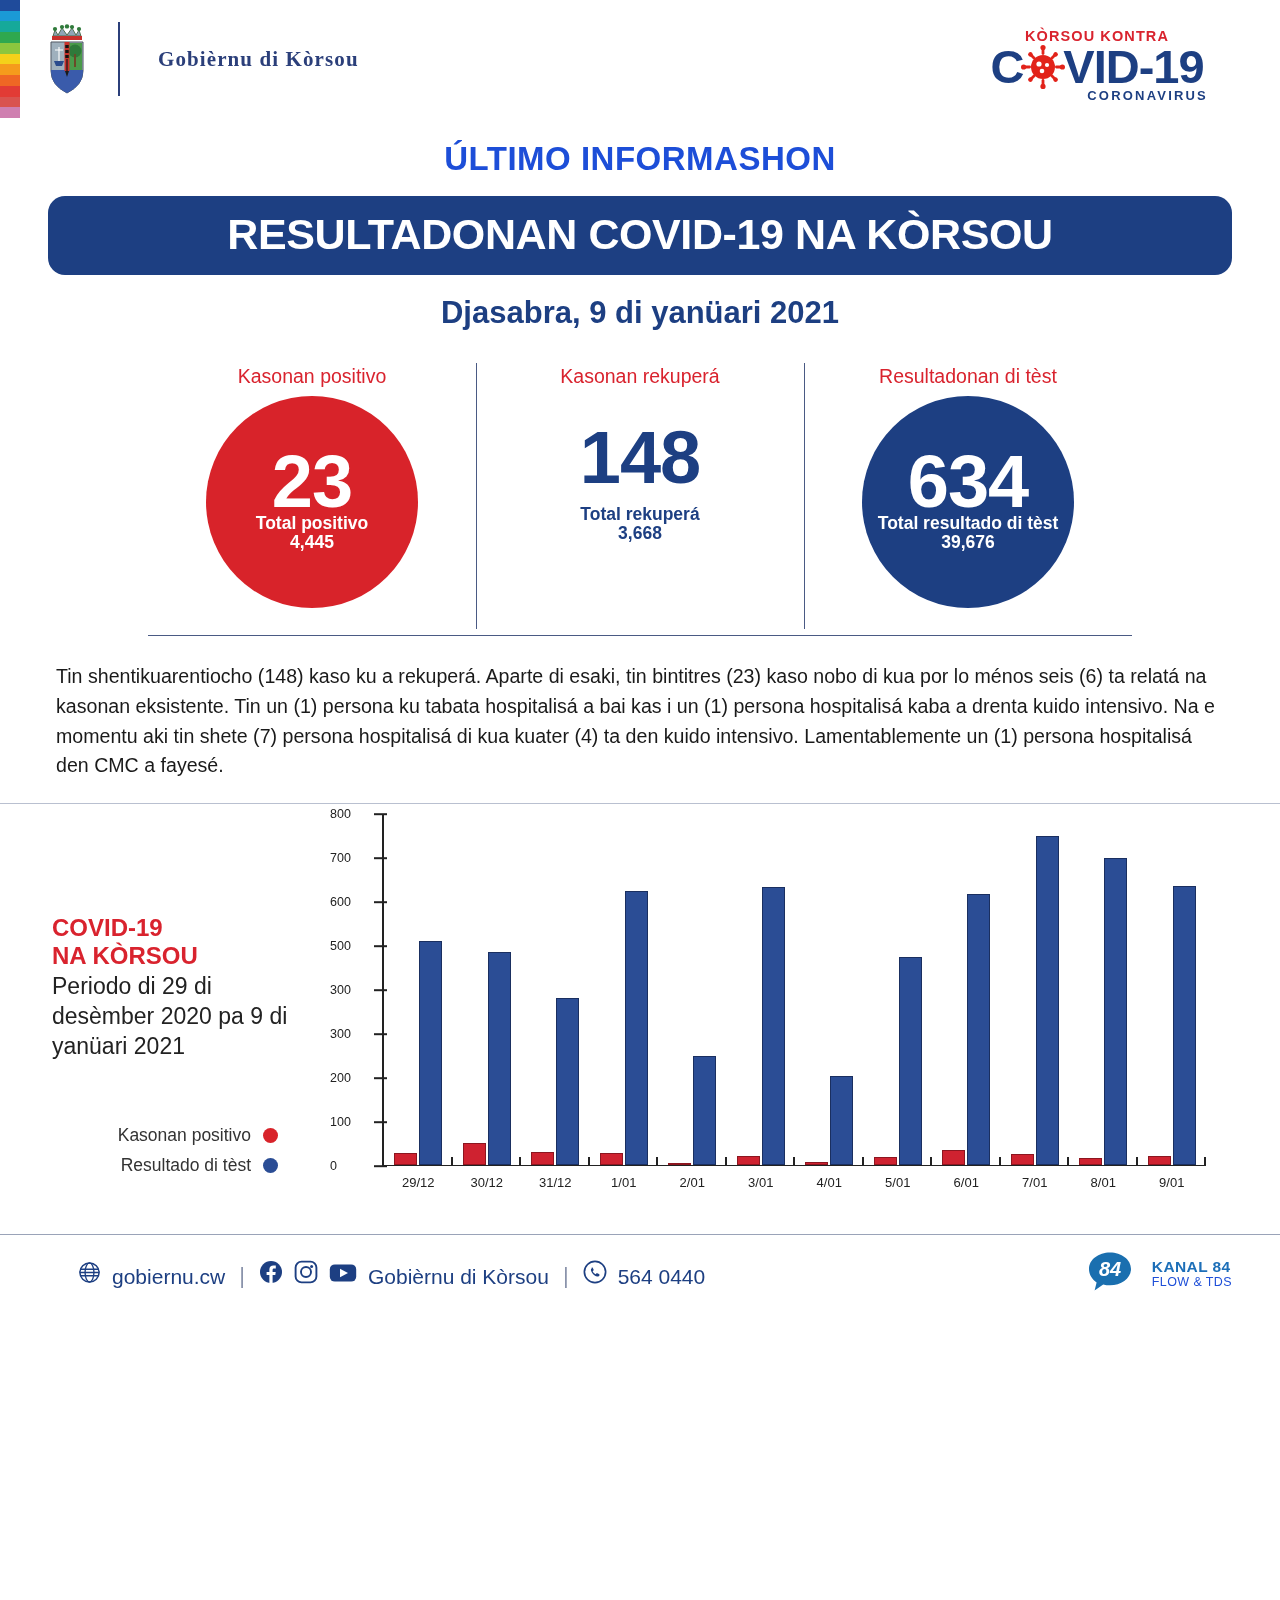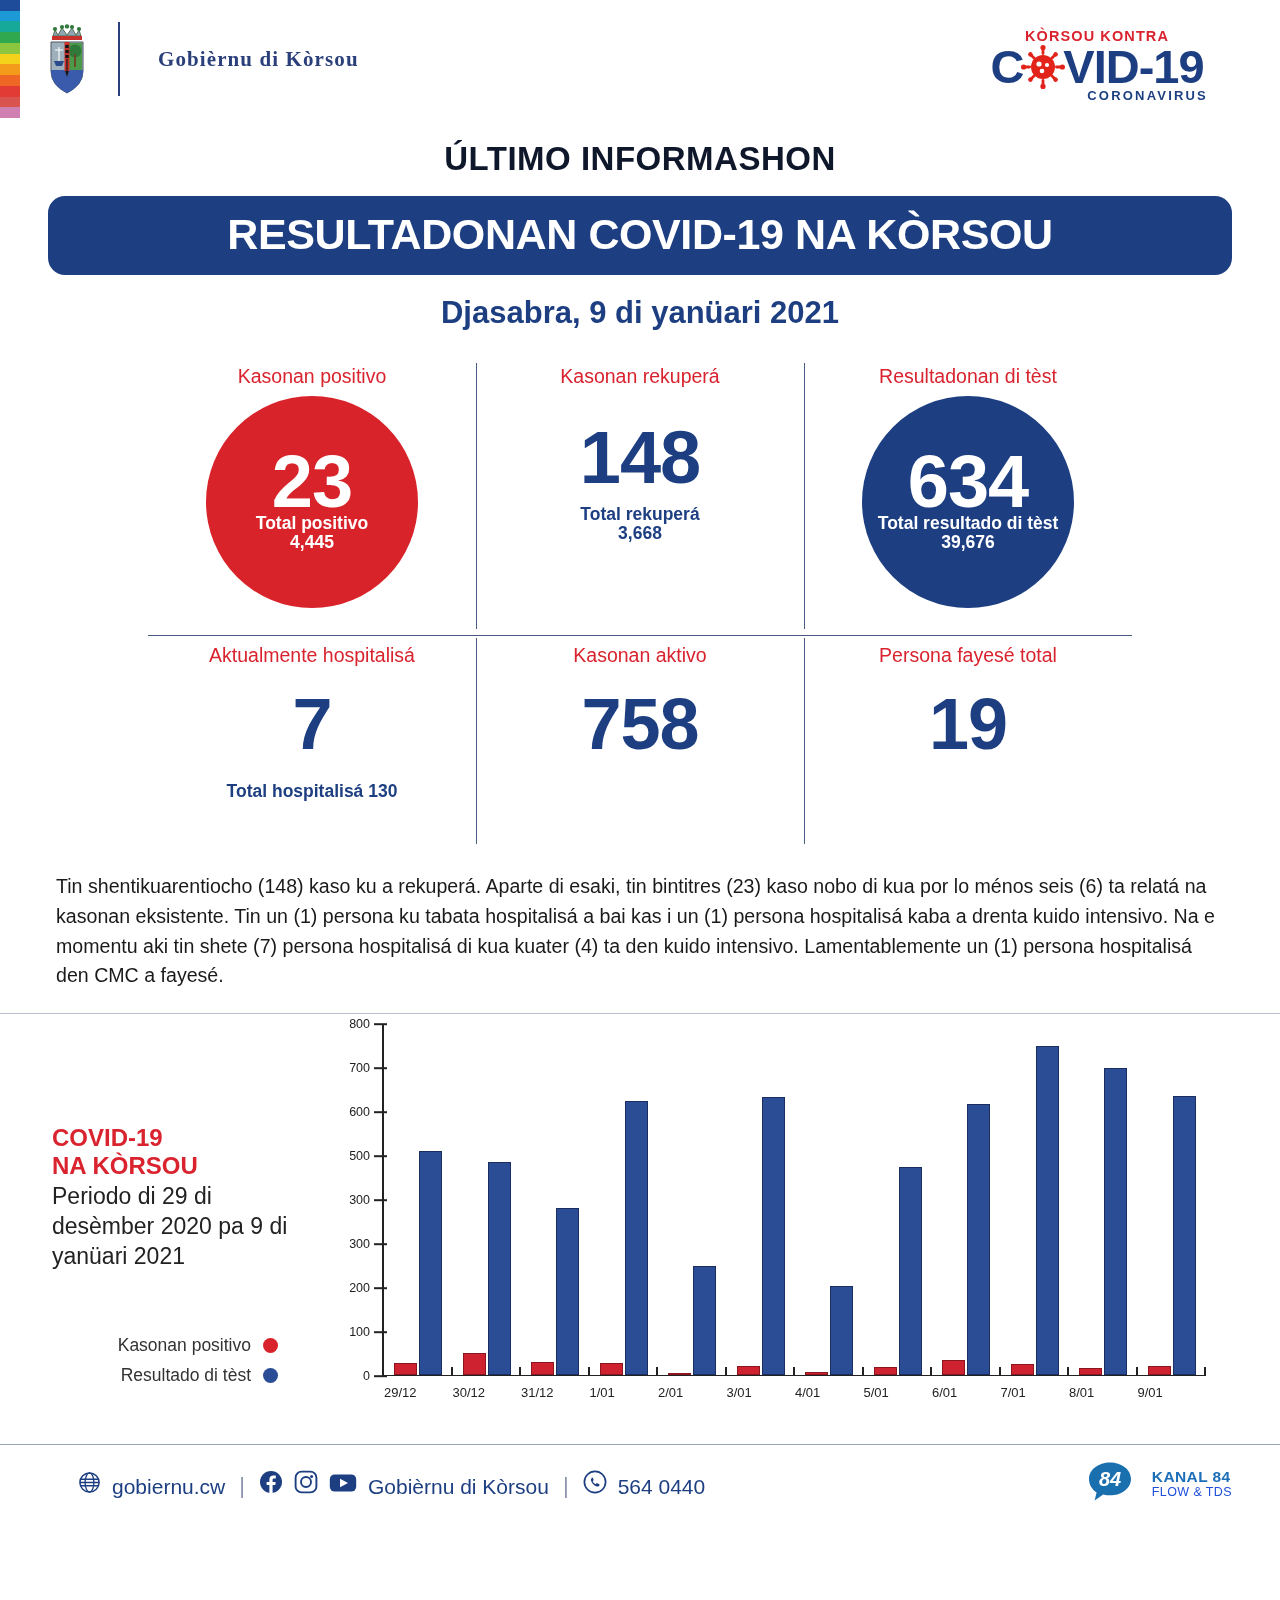--- a/index.html
+++ b/index.html
@@ -64,21 +64,21 @@
   .covid-virus { display:inline-block; width:44px; height:44px; margin: 0 -2px; }
   .covid-sub {
     font-size: 13px; font-weight: 600; color: #1d3f82;
     letter-spacing: 2.2px; text-align: right; margin-top: -2px;
     padding-right: 4px;
   }
 
   
   .ultimo {
     text-align: center;
-    color: #0f172a;
+    color: #1d4ed8;
     font-size: 33px;
     font-weight: 800;
     letter-spacing: 0.5px;
     margin-top: 22px;
   }
   .title-band {
     margin: 18px 48px 0 48px;
     background: #1d3f82;
     color: #fff;
     text-align: center;
@@ -223,21 +223,21 @@
   .yaxis-labels {
     position: absolute;
     left: -8px; top: 0; width: 40px; height: 100%;
   }
   .ytick-lbl {
     position: absolute;
     right: 0;
     transform: translateY(-50%);
     font-size: 12.5px;
     color: #222;
-    text-align: right;
+    text-align: left;
     width: 40px;
   }
   .ytick-mark {
     position: absolute;
     left: 44px;
     width: 13px; height: 1.6px;
     background: #222;
     transform: translateY(-50%);
   }
   .yaxis-line {
@@ -277,20 +277,21 @@
   .bar.red { background: #cf2230; border: 1px solid #8c1620; }
   .bar.blue { background: #2b4d95; border: 1px solid #1a2f60; }
   .xaxis-labels {
     position: absolute;
     left: 84px; right: 74px;
     bottom: 44px;
     display: flex;
   }
   .xlbl {
     flex: 1 1 0;
+    text-align: center;
     font-size: 13px;
     color: #222;
   }
 
   
   .footer-rule { height: 1px; background: #9aa3b8; margin: 0 0 0 0; }
   .footer {
     height: 78px;
     display: flex;
     align-items: center;
@@ -448,37 +449,20 @@
           <div class="sub-num">
             <div>Total resultado di tèst</div>
             <div>39,676</div>
           </div>
         </div>
       </div>
     </div>
 
     <div class="hrule"></div>
 
-    <div class="stat-row row2">
-      <div class="stat-cell plain-stat">
-        <div class="stat-label">Aktualmente hospitalisá</div>
-        <div class="big-num">7</div>
-        <div class="sub-num">Total hospitalisá 130</div>
-      </div>
-      <div class="stat-cell plain-stat">
-        <div class="stat-label">Kasonan aktivo</div>
-        <div class="big-num">758</div>
-        <div class="sub-num"></div>
-      </div>
-      <div class="stat-cell plain-stat">
-        <div class="stat-label">Persona fayesé total</div>
-        <div class="big-num">19</div>
-        <div class="sub-num"></div>
-      </div>
-    </div>
   </div>
 
   <div class="para">Tin shentikuarentiocho (148) kaso ku a rekuperá. Aparte di esaki, tin bintitres (23) kaso nobo di kua por lo ménos seis (6) ta relatá na kasonan eksistente. Tin un (1) persona ku tabata hospitalisá a bai kas i un (1) persona hospitalisá kaba a drenta kuido intensivo. Na e momentu aki tin shete (7) persona hospitalisá di kua kuater (4) ta den kuido intensivo. Lamentablemente un (1) persona hospitalisá den CMC a fayesé.</div>
 
   <div class="section-rule"></div>
 
   <div class="chart-section">
     <div class="chart-left">
       <div class="cl-title">
         <div>COVID-19</div>

